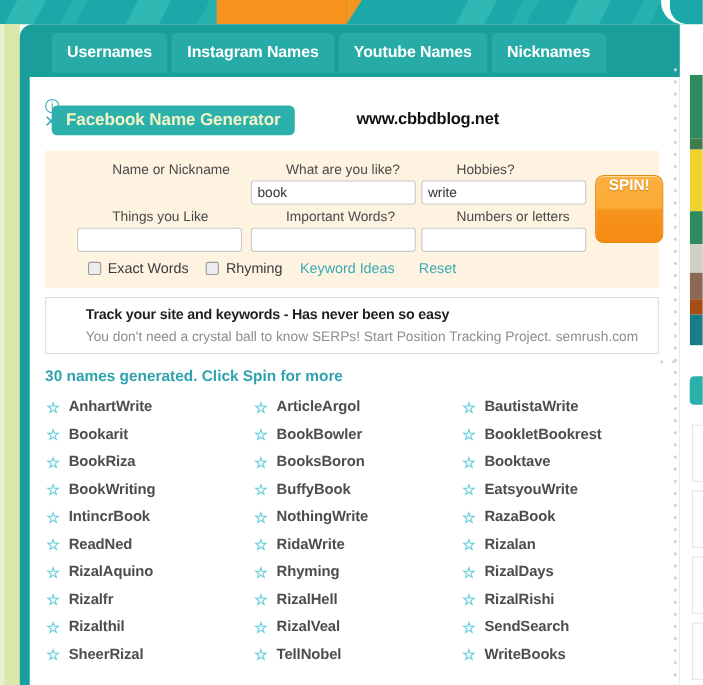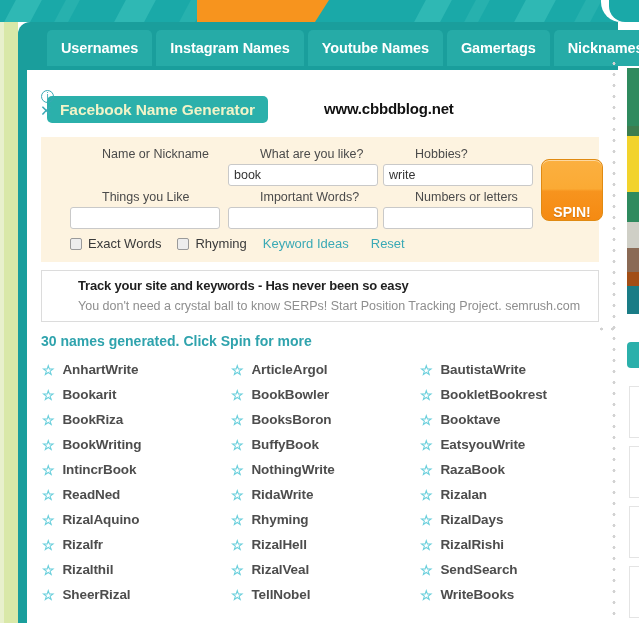--- a/index.html
+++ b/index.html
@@ -163,31 +163,31 @@
   .fld.r2 { top: 53px; }
 
   .spin-btn {
     position: absolute; left: 500px; top: 22px;
     width: 62px; height: 62px;
     border-radius: 8px;
     border: 1px solid #e08a12;
     background:
       linear-gradient(180deg, #fbb040 0%, #fbaa34 48%, #f7941e 52%, #f58a12 100%);
     box-shadow: inset 0 1px 0 rgba(255,255,255,.5);
-    display: flex; align-items: flex-end; justify-content: center;
+    display: flex; align-items: flex-start; justify-content: center;
     color: #ffffff;
     font-size: 14px;
     font-weight: bold;
     cursor: pointer;
     overflow: hidden;
     text-shadow: 0 1px 1px rgba(160,80,0,.45);
   }
 
   .opts {
-    position: absolute; left: 29px; top: 99px;
+    position: absolute; left: 39px; top: 99px;
     display: flex; align-items: center;
     font-size: 13px;
     color: #3a3a3a;
   }
   .opts .cb {
     width: 12px; height: 12px;
     border: 1px solid #9a9a9a;
     background: #ededed;
     border-radius: 2px;
     margin-right: 6px;
@@ -323,21 +323,20 @@
 
   <div class="left-green"></div>
   <div class="left-green-edge"></div>
 
   <div class="card">
 
     <div class="tabs">
       <div class="tab">Usernames</div>
       <div class="tab">Instagram Names</div>
       <div class="tab">Youtube Names</div>
-      <div class="tab">Gamertags</div>
       <div class="tab">Nicknames</div>
     </div>
 
     <div class="panel">
 
       <div class="gen-badge">Facebook Name Generator</div>
       <div class="site-url">www.cbbdblog.net</div>
 
       <div class="form-box">
 

